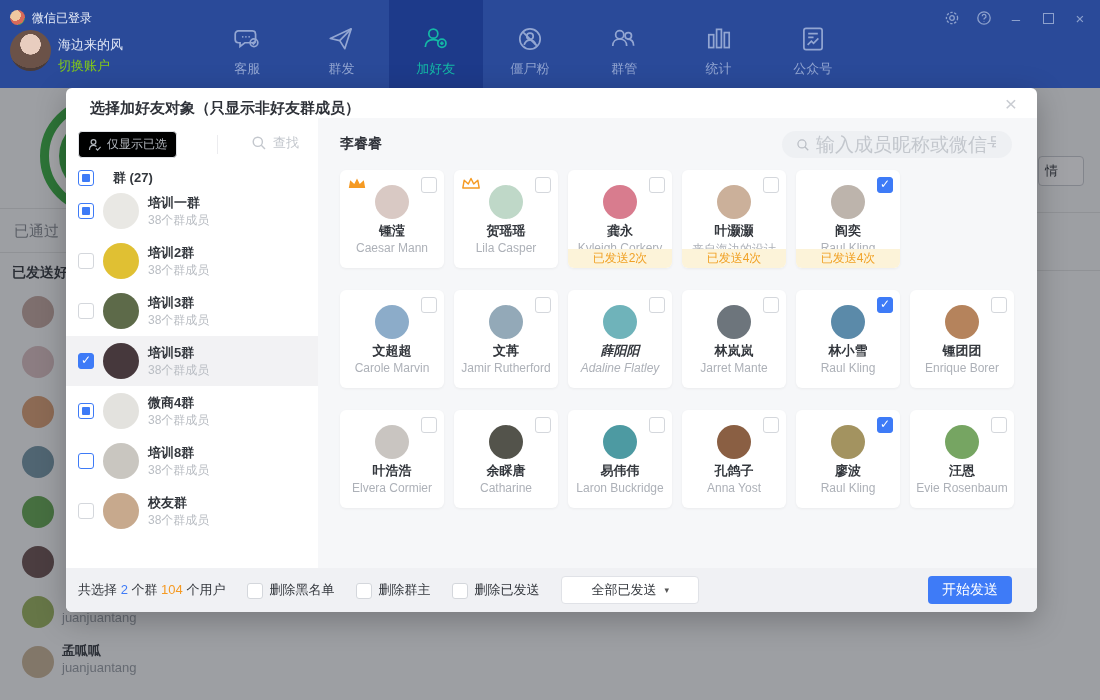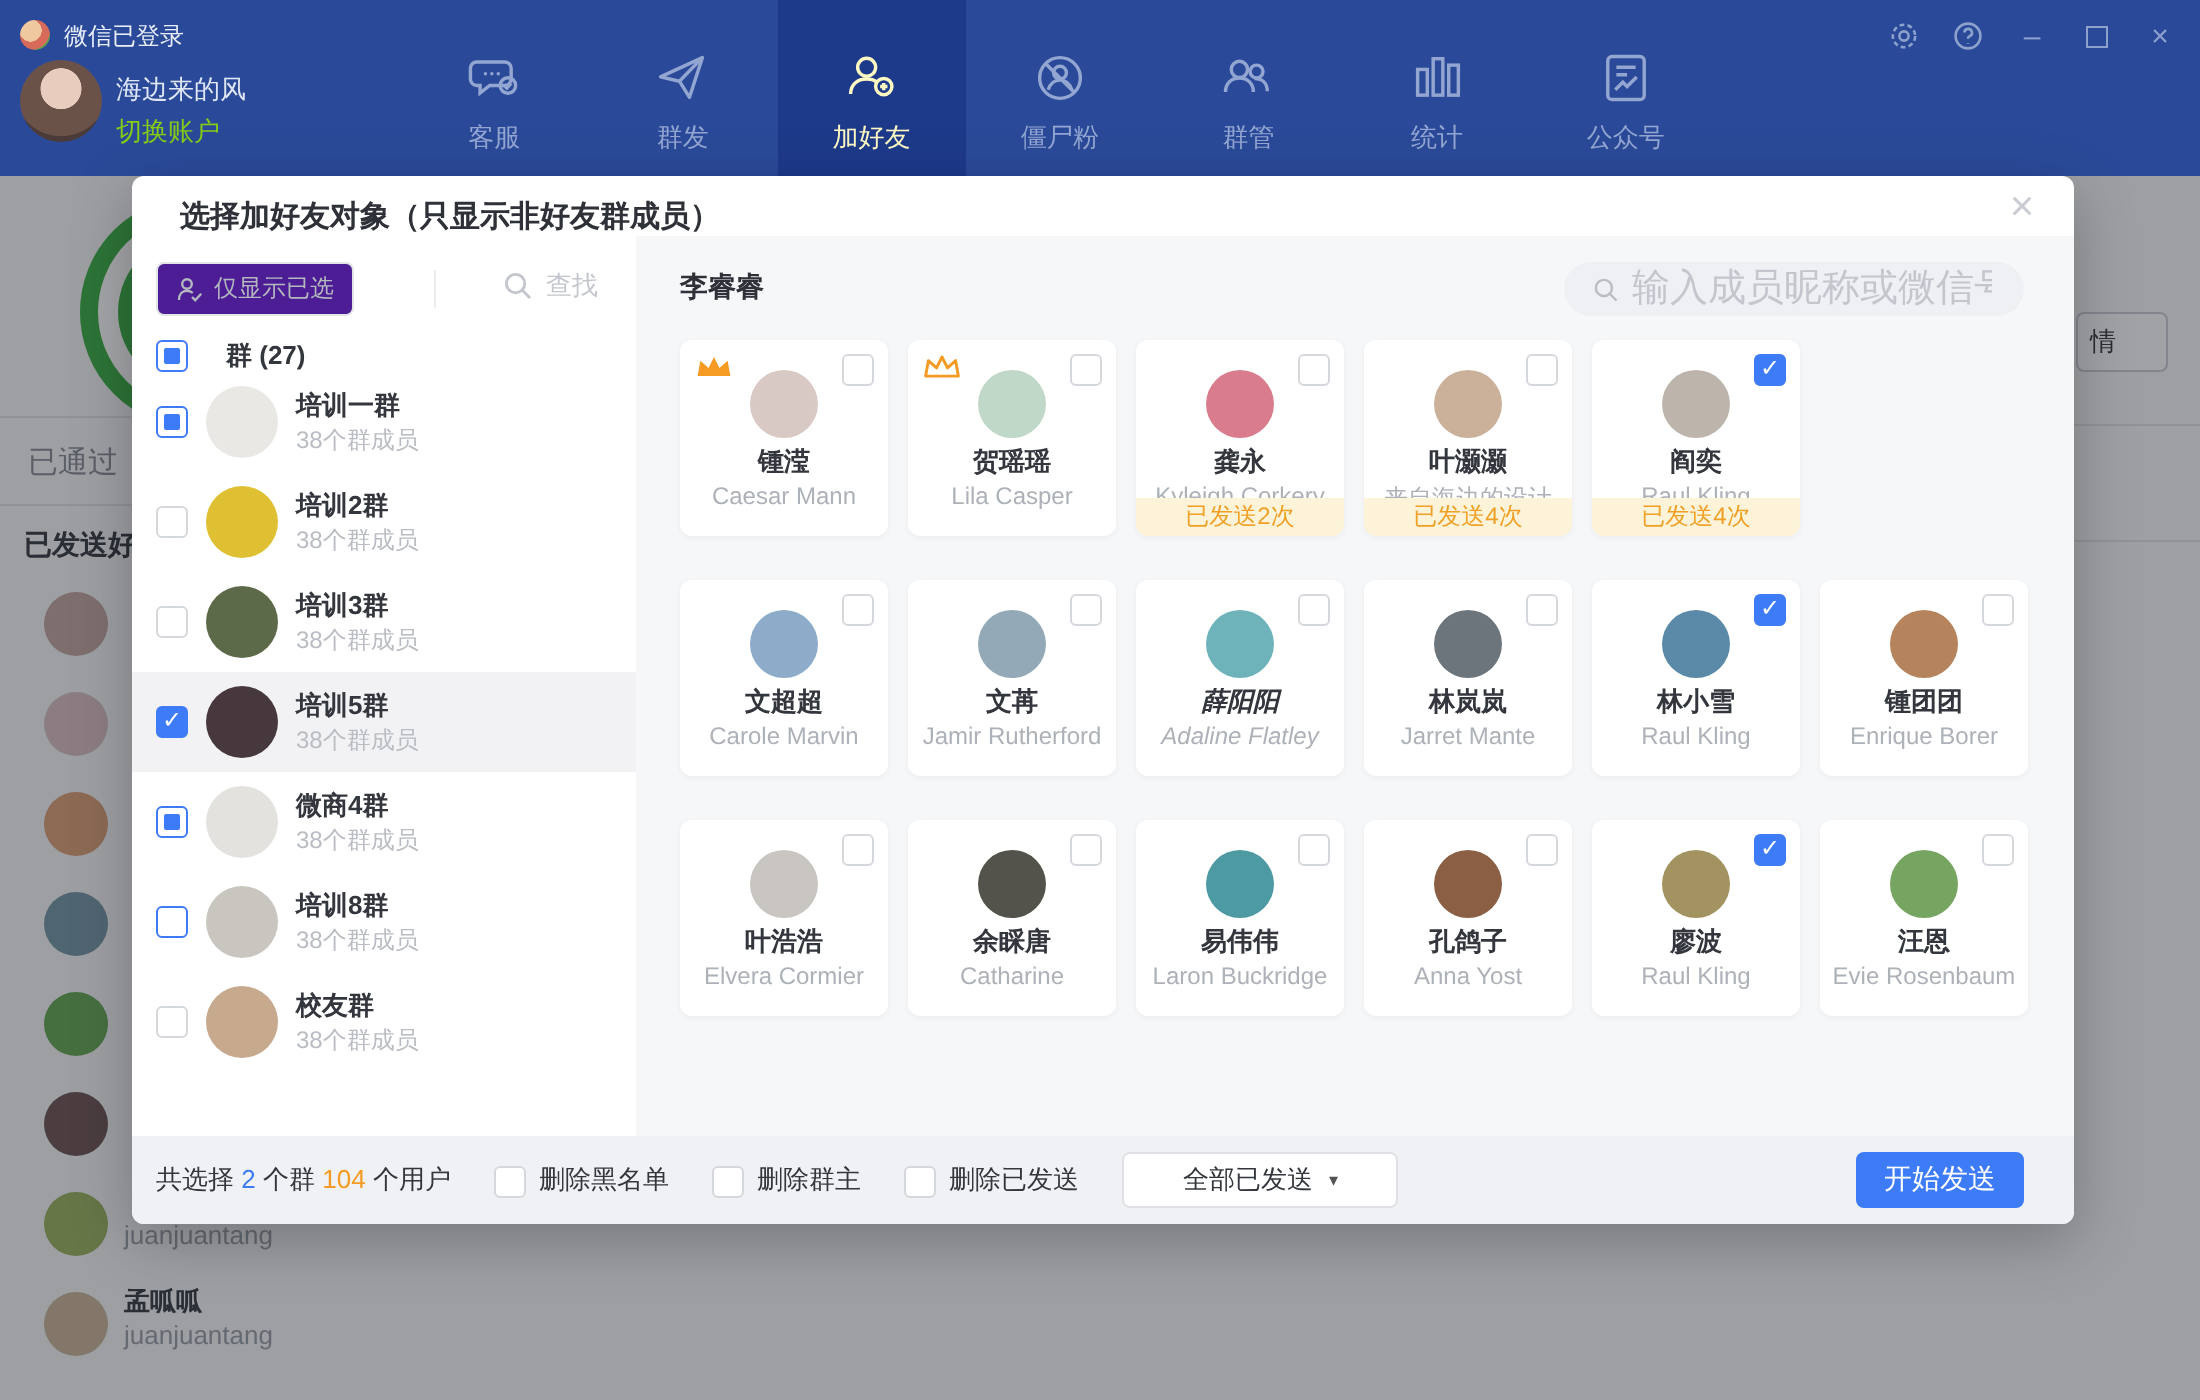--- a/index.html
+++ b/index.html
@@ -12,21 +12,21 @@
   .tb-logo { position:absolute; left:10px; top:10px; width:15px; height:15px; border-radius:50%;
              background:radial-gradient(circle at 35% 35%, #f0c8a0 0 40%, #d86a5a 41% 70%, #6aa050 71%); }
   .tb-status { position:absolute; left:32px; top:10px; font-size:12px; color:#e8edf8; }
   .tb-avatar { position:absolute; left:10px; top:30px; width:41px; height:41px; border-radius:50%;
                background:radial-gradient(circle at 50% 35%, #e8cdbf 0 30%, #6b5248 31% 70%, #4a3b38 71%); }
   .tb-name { position:absolute; left:58px; top:36px; font-size:13px; color:#dfe6f5; }
   .tb-switch { position:absolute; left:58px; top:57px; font-size:13px; color:#84cc16; }
   .nav { position:absolute; left:200px; top:0; width:660px; height:88px; display:flex; }
   .nav-item { width:94.3px; height:88px; display:flex; flex-direction:column; align-items:center;
               justify-content:flex-end; padding-bottom:10px; color:#93a6d2; }
-  .nav-item.active { background:#1d3a8a; color:#fef9c3; }
+  .nav-item.active { background:#1d3a8a; color:#14b8a6; }
   .nav-item svg { width:30px; height:30px; margin-bottom:6px; }
   .nav-label { font-size:13px; }
   .wc { position:absolute; right:12px; top:10px; display:flex; gap:16px; align-items:center; color:#8da1cd; }
   .wc-btn { width:16px; height:16px; display:flex; align-items:center; justify-content:center; font-size:15px; }
   .wc-max { width:11px; height:11px; border:1.5px solid #8da1cd; }
   .wc svg { width:16px; height:16px; }
 
   
   .overlay { position:absolute; left:0; top:88px; width:1100px; height:612px; background:rgba(15,18,25,0.38); z-index:5; }
 
@@ -50,21 +50,21 @@
   
   .modal { position:absolute; left:66px; top:88px; width:971px; height:524px; background:#fff; border-radius:6px;
            box-shadow:0 8px 30px rgba(0,0,0,0.25); z-index:10; }
   .m-title { position:absolute; left:24px; top:11px; font-size:15px; font-weight:700; color:#2e3138; }
   .m-close { position:absolute; right:14px; top:4px; font-size:21px; color:#c9ccd2; width:24px; height:24px;
              display:flex; align-items:center; justify-content:center; }
   .m-left { position:absolute; left:0; top:30px; width:252px; height:450px; background:#fff; }
   .m-right { position:absolute; left:252px; top:30px; width:719px; height:450px; background:#f6f7f9; }
 
   .btn-showsel { position:absolute; left:12px; top:13px; width:99px; height:27px; border:1px solid #e2e4e8;
-                 border-radius:4px; background:#4c1d95; display:flex; align-items:center; justify-content:center;
+                 border-radius:4px; background:#000000; display:flex; align-items:center; justify-content:center;
                  gap:5px; font-size:12px; color:#b3b7be; }
   .btn-showsel svg { width:14px; height:14px; }
   .v-div { position:absolute; left:151px; top:17px; width:1px; height:19px; background:#ececef; }
   .btn-find { position:absolute; left:185px; top:16px; display:flex; align-items:center; gap:6px;
               font-size:13px; color:#c3c7cd; }
   .btn-find svg { width:16px; height:16px; }
 
   .grp-header { position:absolute; left:0; top:45px; width:252px; height:30px; }
   .grp-header .cb { position:absolute; left:12px; top:7px; }
   .grp-header .lbl { position:absolute; left:47px; top:6px; font-size:13px; font-weight:700; color:#33373d; }

